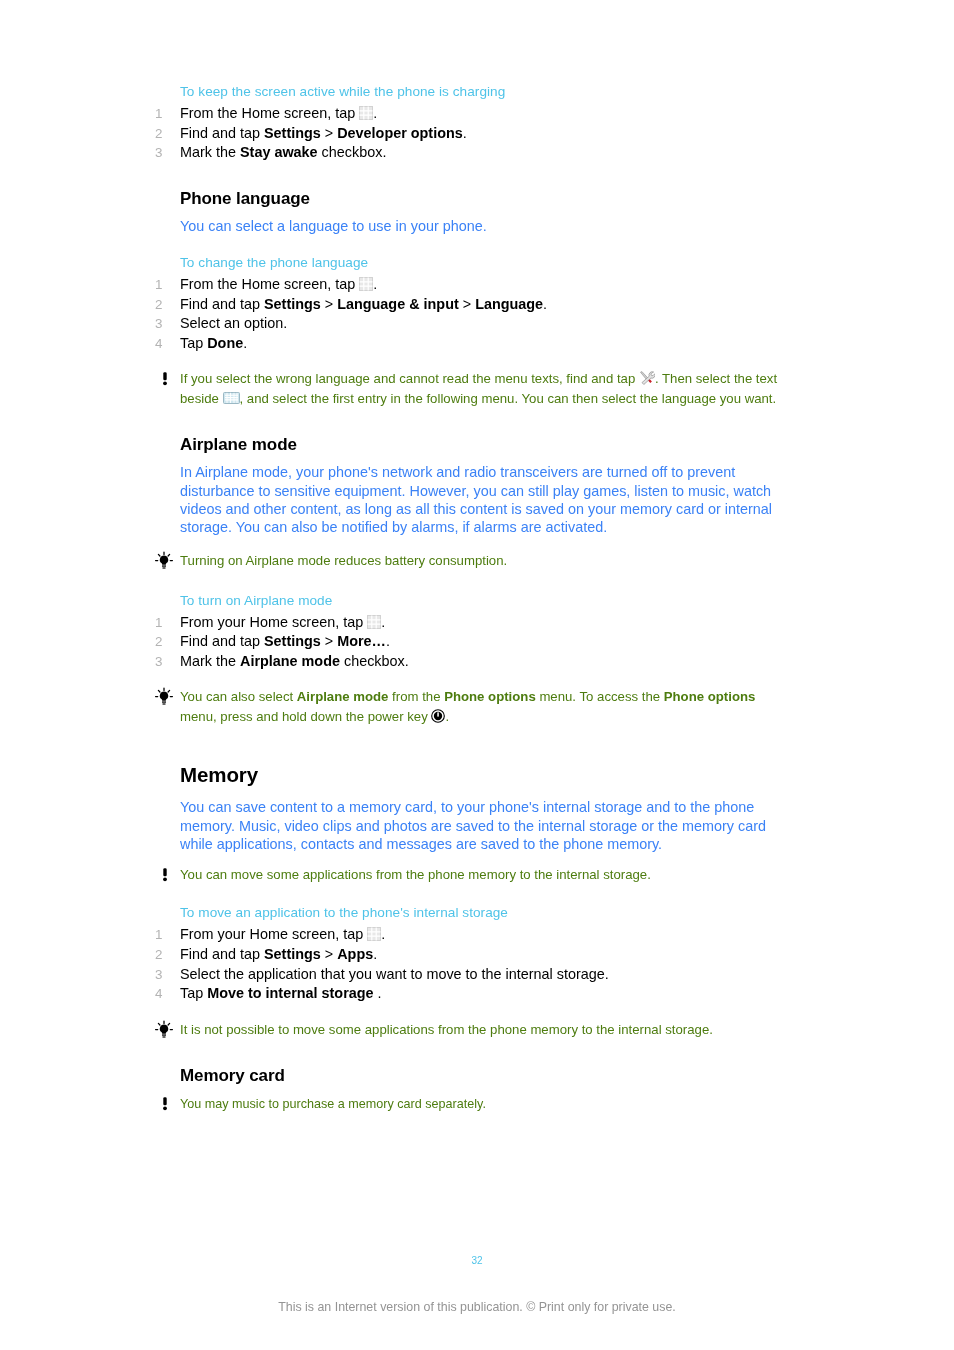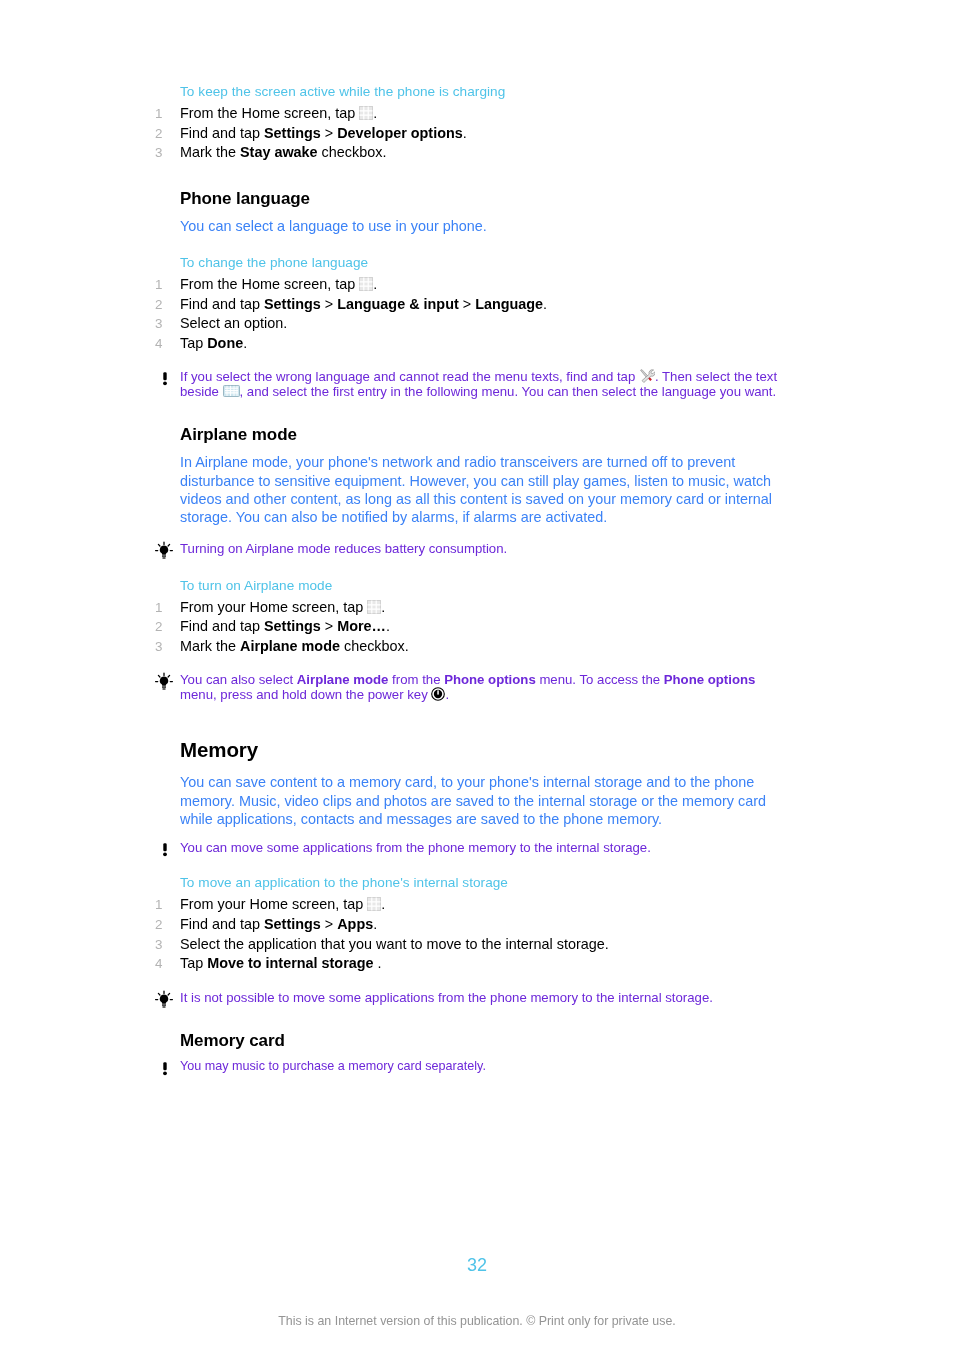--- a/index.html
+++ b/index.html
@@ -75,22 +75,22 @@
     font-size: 13.4px;
   }
   b { font-weight: bold; }
   .gt { font-weight: normal; }
 
   
   .note, .tip {
     position: relative;
     padding-left: 28px;
     font-size: 13.2px;
-    line-height: 15px;
-    color: #6d28d9;
+    line-height: 20px;
+    color: #4d7c0f;
     max-width: 660px;
   }
   .note.small, .tip.small { font-size: 12.6px; }
   .note .ic, .tip .ic {
     position: absolute;
     left: 4px;
     top: 1px;
     width: 18px;
     height: 18px;
     display: block;
@@ -115,30 +115,29 @@
   .sp-26 { height: 26px; }
   .sp-36 { height: 36px; }
 
   
   .pagenum {
     position: absolute;
     left: 0; right: 0;
     top: 1255px;
     text-align: center;
     color: #4FC3E8;
-    font-size: 18px;
+    font-size: 10px;
   }
   .footnote {
     position: absolute;
     left: 0; right: 0;
     top: 1300px;
     text-align: center;
     color: #949494;
     font-size: 12.4px;
-    margin-top: 14px;
   }
 </style>
 </head>
 <body>
 
 <div class="page">
 
   <div class="h3">To keep the screen active while the phone is charging</div>
 
   <ol class="steps">

